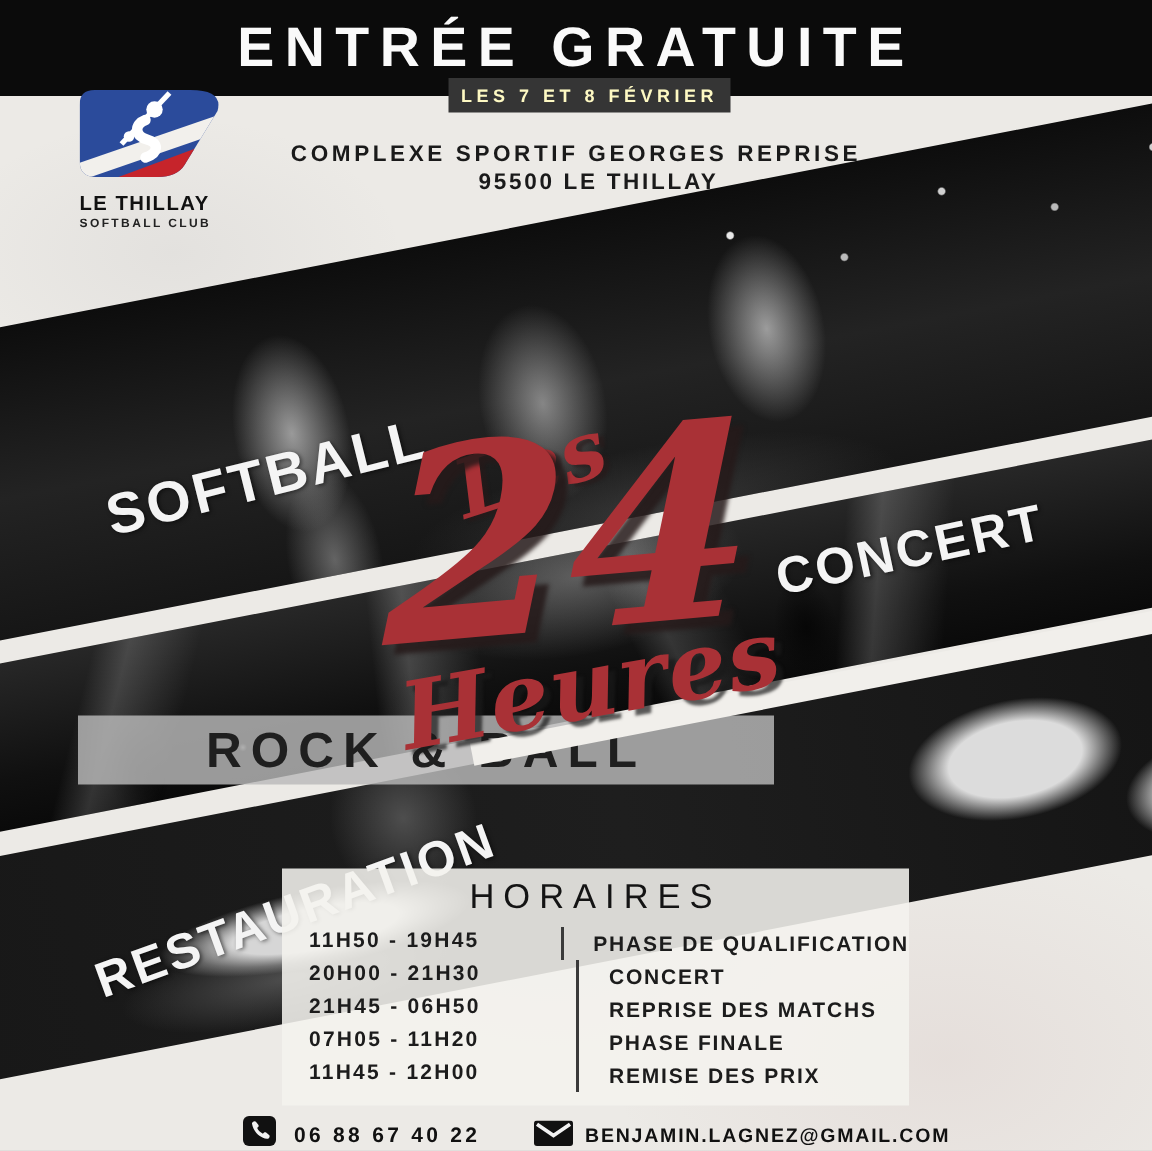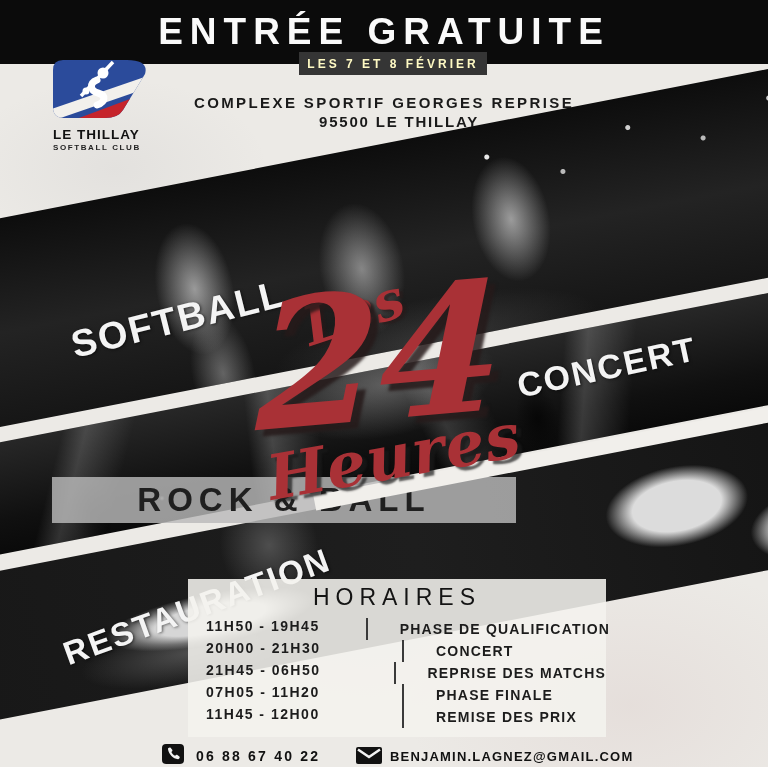--- a/index.html
+++ b/index.html
@@ -86,22 +86,22 @@
   
   .rockband{left:52px; top:477px; width:464px; height:46px; background:rgba(186,186,186,.82); z-index:4;
     display:flex; align-items:center; justify-content:center;}
   .rockband span{font-size:33px; font-weight:bold; letter-spacing:6px; color:#1f1f1f; white-space:nowrap;}
   
   .schedule{left:188px; top:579px; width:418px; height:158px; background:rgba(244,242,238,.88); z-index:6;}
   .horaires{text-align:center; margin-top:5px; font-size:23px; letter-spacing:6px; font-weight:normal; color:#141414;}
   .srows{margin-top:7px;}
   .srow{display:flex; height:22px; align-items:flex-start;gap:28px;}
   .stime{width:150px; padding-left:18px; font-size:14px; font-weight:bold; letter-spacing:1.5px; color:#1c1c1c; white-space:nowrap;}
-  .sdesc{border-left:2px solid #3a3a3a; padding-left:32px; height:100%; display:flex; align-items:center;
-    font-size:14px; font-weight:bold; letter-spacing:1.2px; color:#1c1c1c; white-space:nowrap;margin-left:18px;}
+  .sdesc{border-left:2px solid #3a3a3a; padding-left:20px; height:100%; display:flex; align-items:center;
+    font-size:14px; font-weight:bold; letter-spacing:1.2px; color:#1c1c1c; white-space:nowrap;}
   
   .f-ico{z-index:8;}
   .phone-ico{left:162px; top:744px;}
   .mail-ico{left:356px; top:747px;}
   .f-txt{z-index:8; color:#111; font-weight:bold; white-space:nowrap;}
   .phone-txt{left:196px; top:748px; font-size:14px; letter-spacing:2.2px;}
   .mail-txt{left:390px; top:749px; font-size:13px; letter-spacing:1.2px;}
 </style>
 </head>
 <body>

